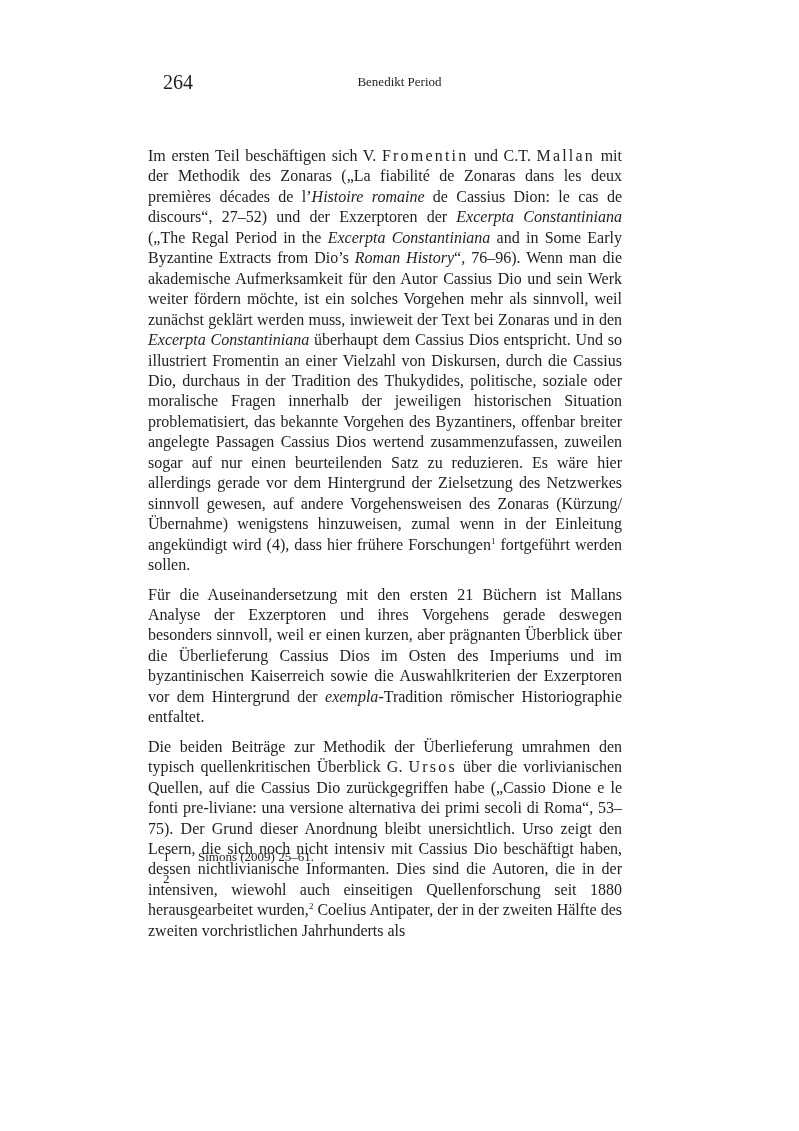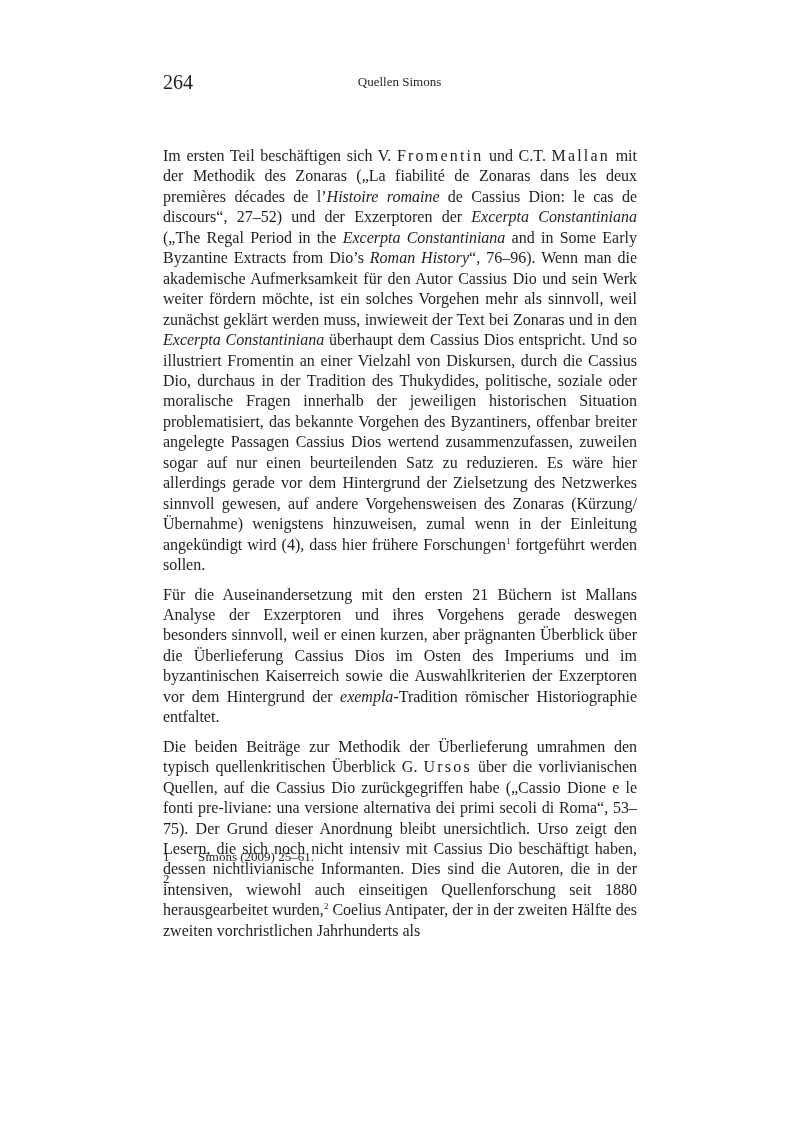--- a/index.html
+++ b/index.html
@@ -1,33 +1,33 @@
 <!DOCTYPE html>
 <html><head>
 <meta charset="utf-8">
 <style>
   html, body { margin: 0; padding: 0; background: #ffffff; }
   body { width: 799px; height: 1131px; position: relative; overflow: hidden;
          font-family: "Liberation Serif", "DejaVu Serif", serif; color: #1e1e1e; }
   .page-number { position: absolute; left: 163px; top: 71px; font-size: 20px; }
   .running-head { position: absolute; left: 0; width: 799px; top: 74px; text-align: center; font-size: 13px; }
-  .body-text { position: absolute; left: 163px; top: 146px; width: 474px; }
+  .body-text { position: absolute; left: 148px; top: 146px; width: 474px; }
   .para { margin: 0 0 9px 0; font-size: 16px; line-height: 20.45px; text-align: justify; hyphens: manual; }
   .para i { font-style: italic; }
   .spaced { letter-spacing: 2.2px; }
   sup { font-size: 9px; line-height: 0; vertical-align: 6px; }
   .footnotes { position: absolute; left: 163px; top: 846px; width: 480px; font-size: 13px; }
   .fn { display: flex; line-height: 22px; }
   .fn-num { width: 35px; }
 </style>
 </head>
 <body>
 
 <div class="page-number">264</div>
-<div class="running-head">Quellen Simons</div>
+<div class="running-head">Benedikt Period</div>
 
 <div class="body-text" id="body">
     <p class="para"><span>Im ersten Teil beschäftigen sich V. </span><span class="spaced">Fromentin</span><span> und C.T. </span><span class="spaced">Mallan</span><span> mit der Methodik des Zonaras („La fiabilité de Zonaras dans les deux premières dé­cades de l’</span><i>Histoire romaine</i><span> de Cassius Dion: le cas de discours“, 27–52) und der Exzerptoren der </span><i>Excerpta Constantiniana</i><span> („The Regal Period in the </span><i>Ex­cerpta Constantiniana</i><span> and in Some Early Byzantine Extracts from Dio’s </span><i>Roman History</i><span>“, 76–96). Wenn man die akademische Aufmerksamkeit für den Autor Cassius Dio und sein Werk weiter fördern möchte, ist ein solches Vorgehen mehr als sinnvoll, weil zunächst geklärt werden muss, inwieweit der Text bei Zonaras und in den </span><i>Excerpta Constantiniana</i><span> überhaupt dem Cassius Dios ent­spricht. Und so illustriert Fromentin an einer Vielzahl von Diskursen, durch die Cassius Dio, durchaus in der Tradition des Thukydides, politische, sozi­ale oder moralische Fragen innerhalb der jeweiligen historischen Situation problematisiert, das bekannte Vorgehen des Byzantiners, offenbar breiter angelegte Passagen Cassius Dios wertend zusammenzufassen, zuweilen so­gar auf nur einen beurteilenden Satz zu reduzieren. Es wäre hier allerdings gerade vor dem Hintergrund der Zielsetzung des Netzwerkes sinnvoll gewe­sen, auf andere Vorgehensweisen des Zonaras (Kürzung/Übernahme) we­nigstens hinzuweisen, zumal wenn in der Einleitung angekündigt wird (4), dass hier frühere Forschungen</span><sup>1</sup><span> fortgeführt werden sollen.</span></p>
     <p class="para"><span>Für die Auseinandersetzung mit den ersten 21 Büchern ist Mallans Analyse der Exzerptoren und ihres Vorgehens gerade deswegen besonders sinnvoll, weil er einen kurzen, aber prägnanten Überblick über die Überlieferung Cas­sius Dios im Osten des Imperiums und im byzantinischen Kaiserreich sowie die Auswahlkriterien der Exzerptoren vor dem Hintergrund der </span><i>exempla</i><span>-Tra­dition römischer Historiographie entfaltet.</span></p>
     <p class="para"><span>Die beiden Beiträge zur Methodik der Überlieferung umrahmen den typisch quellenkritischen Überblick G. </span><span class="spaced">Ursos</span><span> über die vorlivianischen Quellen, auf die Cassius Dio zurückgegriffen habe („Cassio Dione e le fonti pre-liviane: una versione alternativa dei primi secoli di Roma“, 53–75). Der Grund dieser Anordnung bleibt unersichtlich. Urso zeigt den Lesern, die sich noch nicht intensiv mit Cassius Dio beschäftigt haben, dessen nichtlivianische Infor­manten. Dies sind die Autoren, die in der intensiven, wiewohl auch einseiti­gen Quellenforschung seit 1880 herausgearbeitet wurden,</span><sup>2</sup><span> Coelius Antipa­ter, der in der zweiten Hälfte des zweiten vorchristlichen Jahrhunderts als</span></p>
   </div>
 
 <div class="footnotes">
   <div class="fn">
     <span class="fn-num">1</span>

